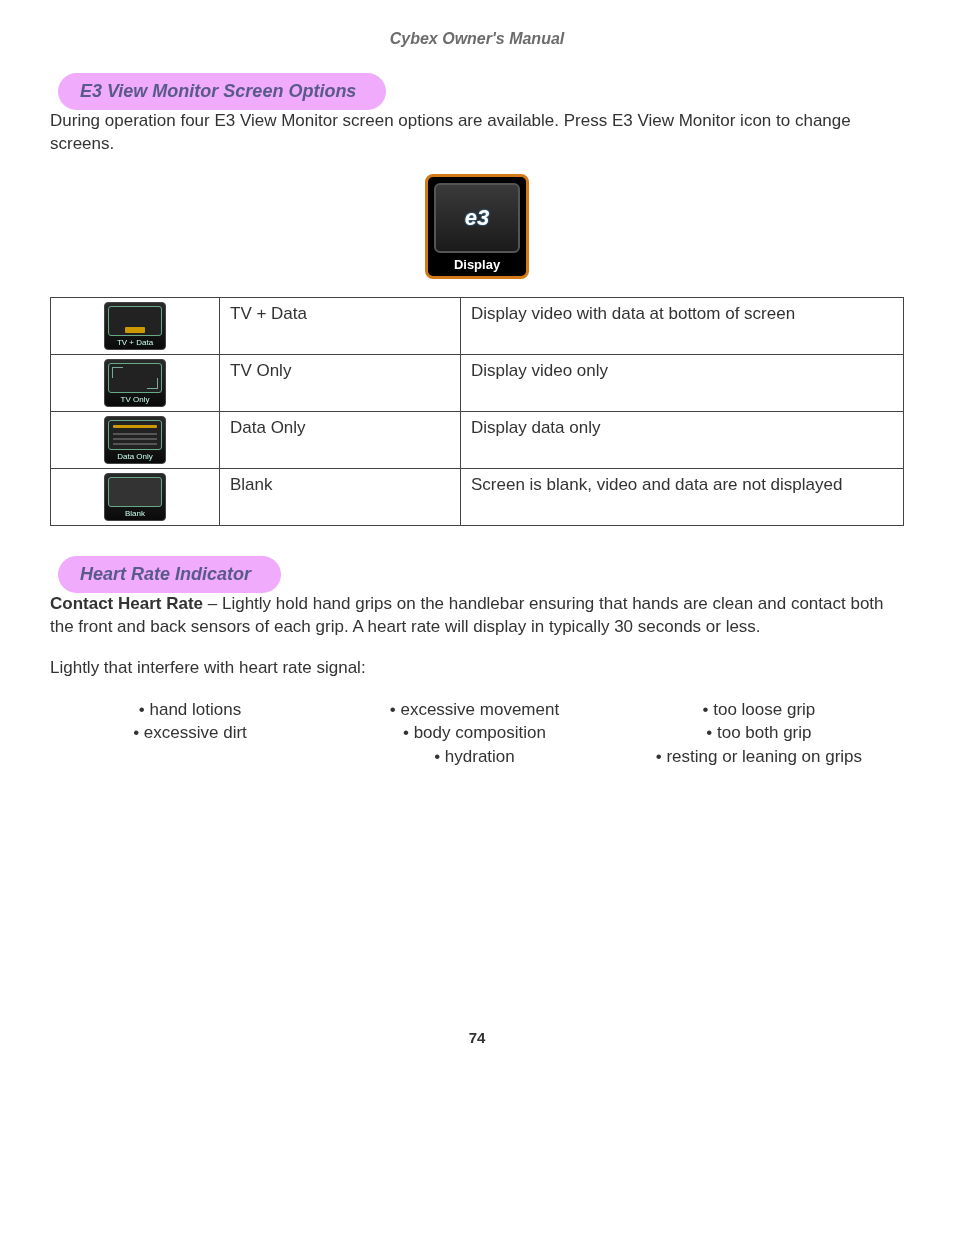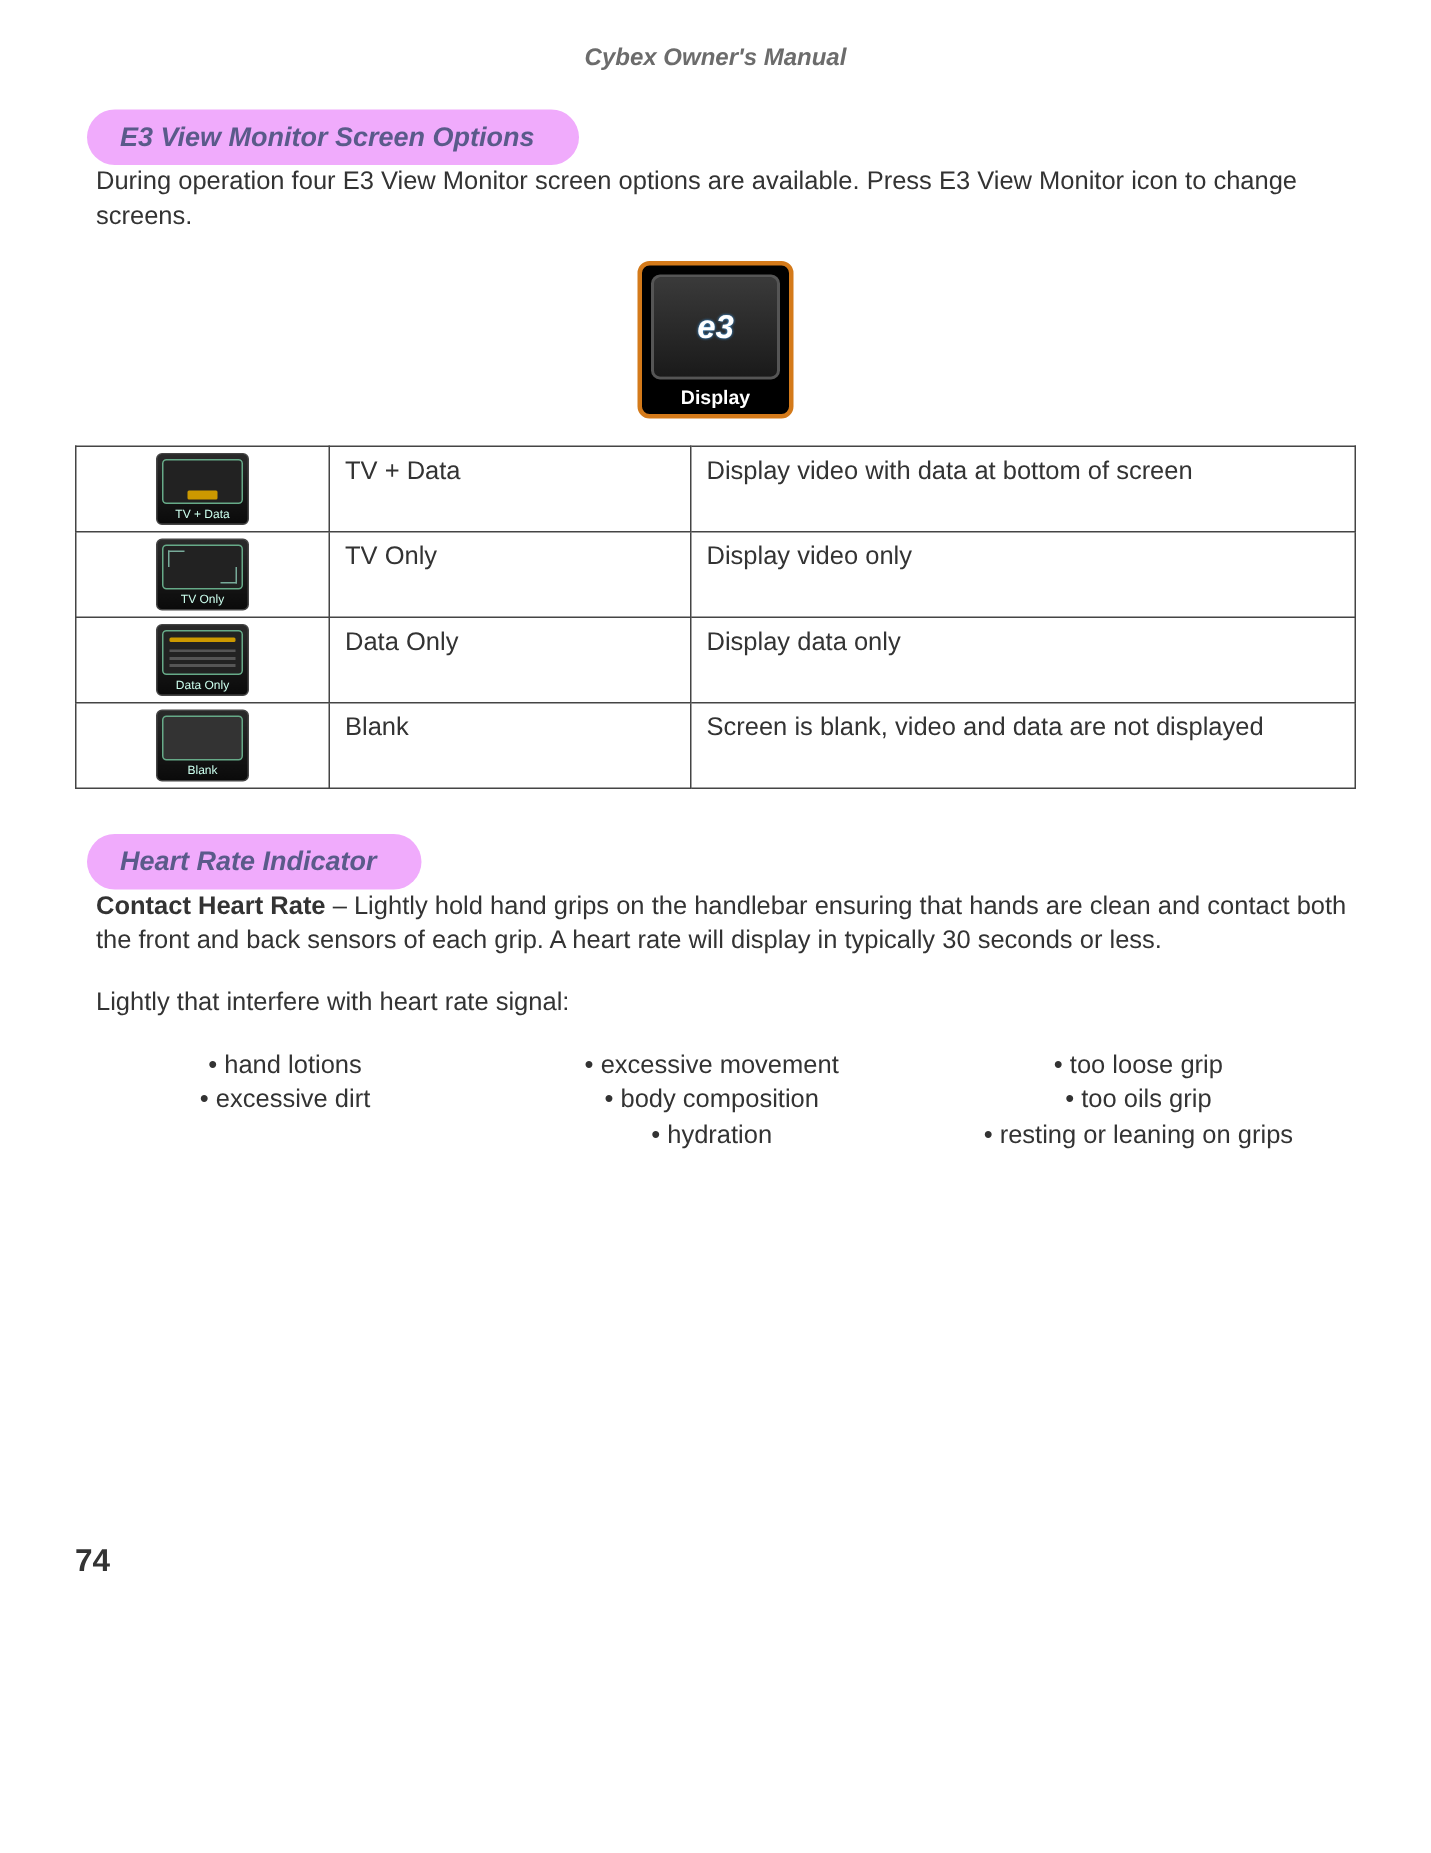--- a/index.html
+++ b/index.html
@@ -29,21 +29,21 @@
   .section-pill span {
     font-weight: bold;
     font-style: italic;
     color: #5a5a8a;
     font-size: 18px;
   }
   .body-text {
     font-size: 17px;
     color: #333;
     line-height: 1.35;
-    margin: 0 0 18px 14px;
+    margin: 0 0 18px 0;
   }
   .icon-block {
     width: 104px;
     margin: 0 auto 18px auto;
     background: #000;
     border: 3px solid #d47a1a;
     border-radius: 8px;
     box-sizing: border-box;
     padding: 6px 6px 4px 6px;
     text-align:center;
@@ -143,23 +143,23 @@
     vertical-align: top;
     width: 280px;
     font-size: 17px;
     color:#333;
   }
   ul.factor-col li::before {
     content: "• ";
   }
   ul.factor-col li { line-height: 1.4; text-align: center; }
   .page-num {
-    text-align: left;
-    font-weight: bold;
-    font-size: 21px;
+    text-align: center;
+    font-weight: bold;
+    font-size: 15px;
     margin-top: 260px;
   }
 </style>
 </head>
 <body>
 
 
 
 <div class="doc-header">Cybex Owner's Manual</div>
 
@@ -236,21 +236,21 @@
     <li>hand lotions</li>
     <li>excessive dirt</li>
   </ul>
   <ul class="factor-col">
     <li>excessive movement</li>
     <li>body composition</li>
     <li>hydration</li>
   </ul>
   <ul class="factor-col">
     <li>too loose grip</li>
-    <li>too oils grip</li>
+    <li>too both grip</li>
     <li>resting or leaning on grips</li>
   </ul>
 </div>
 
 <div class="page-num">74</div>
 
 
 
 
 </body></html>

